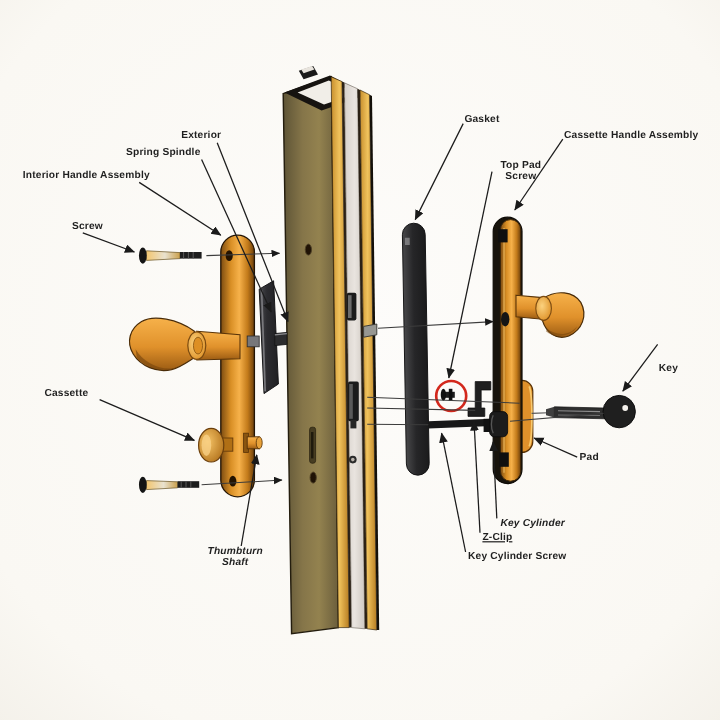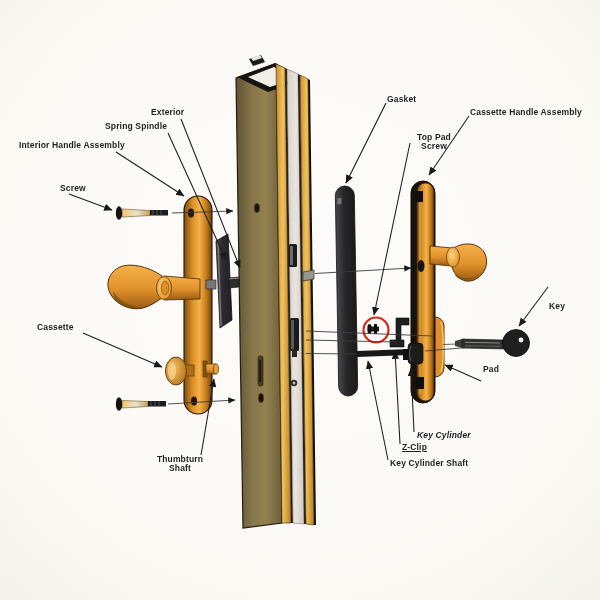--- a/index.html
+++ b/index.html
@@ -247,22 +247,22 @@
     <line x1="400" y1="444" x2="395" y2="351" marker-end="url(#ah)"></line>
     <line x1="388" y1="460" x2="368" y2="361" marker-end="url(#ah)"></line>
   </g>
 </svg>
 
   <div class="lbl" style="left:151px;top:108px;">Exterior</div>
   <div class="lbl" style="left:105px;top:122px;">Spring Spindle</div>
   <div class="lbl" style="left:19px;top:141px;">Interior Handle Assembly</div>
   <div class="lbl" style="left:44px;top:184px;margin-left:16px;">Screw</div>
   <div class="lbl" style="left:37px;top:323px;">Cassette</div>
-  <div class="lbl wrap" id="lbl-thumbturn-shaft" style="left:156px;top:455px;">Thumbturn Shaft</div>
+  <div class="lbl wrap" id="lbl-thumbturn-shaft" style="left:172px;top:455px;font-style:italic;">Thumbturn Shaft</div>
   <div class="lbl" style="left:387px;top:95px;text-align:right;">Gasket</div>
   <div class="lbl wrap" id="lbl-top-pad-screw" style="left:412px;top:133px;">Top Pad Screw</div>
   <div class="lbl" style="left:470px;top:108px;">Cassette Handle Assembly</div>
   <div class="lbl" style="left:549px;top:278px;margin-top:24px;">Key</div>
-  <div class="lbl" style="left:483px;top:365px;">Pad</div>
+  <div class="lbl" style="left:483px;top:376px;">Pad</div>
   <div class="lbl" style="left:417px;top:431px;font-style:italic;">Key Cylinder</div>
   <div class="lbl" style="left:402px;top:443px;text-decoration:underline;">Z-Clip</div>
-  <div class="lbl" style="left:390px;top:459px;">Key Cylinder Shaft</div>
+  <div class="lbl" style="left:390px;top:459px;">Key Cylinder Screw</div>
 </div>
 
 </body></html>

